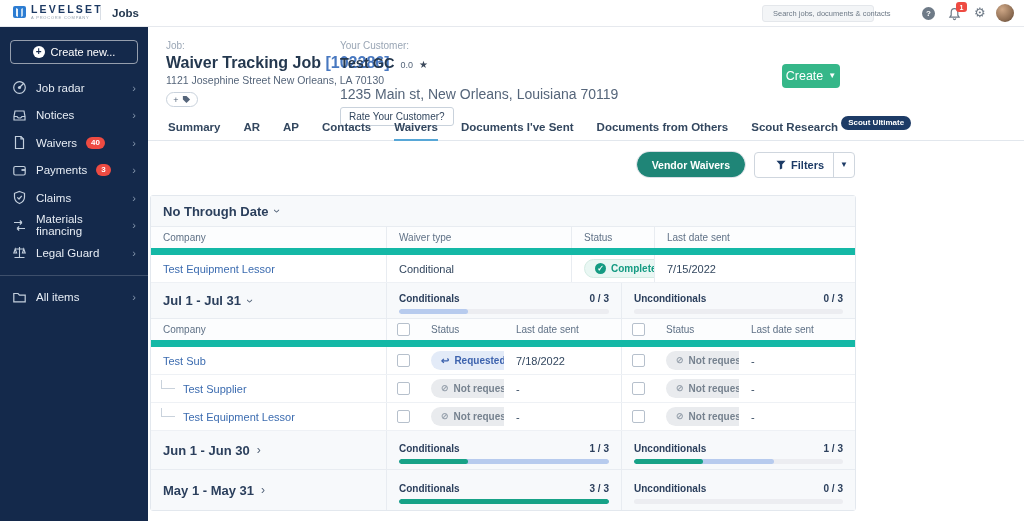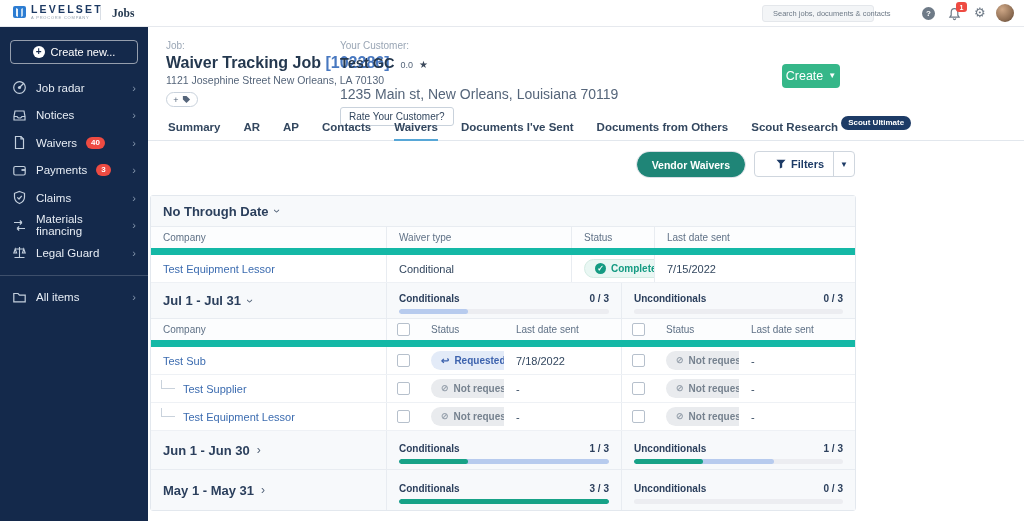--- a/index.html
+++ b/index.html
@@ -7,21 +7,21 @@
   .app { position:relative; width:1024px; height:521px; background:#fff; overflow:hidden; }
 
   
   .topbar { position:absolute; top:0; left:0; width:1024px; height:27px; background:#fff;
             border-bottom:1px solid #e6e9ee; z-index:6; }
   .logo-wrap { position:absolute; left:12px; top:4px; display:flex; align-items:center; gap:4px; }
   .logo-texts { display:flex; flex-direction:column; line-height:1; }
   .logo-text { font-size:10.5px; font-weight:bold; letter-spacing:2.2px; color:#1d3a63; }
   .logo-sub { font-size:4px; letter-spacing:0.8px; color:#93a0ae; margin-top:1.5px; }
   .tb-div { position:absolute; left:100px; top:7px; width:1px; height:13px; background:#d9dee5; }
-  .tb-title { position:absolute; left:112px; top:7px; font-size:11.5px; font-weight:bold; color:#24384f;font-family:Liberation Serif, serif; }
+  .tb-title { position:absolute; left:112px; top:7px; font-size:11.5px; font-weight:bold; color:#24384f; }
   .search { position:absolute; left:762px; top:5px; width:112px; height:17px; background:#f3f5f7;
             border:1px solid #e4e7eb; border-radius:3px; display:flex; align-items:center; padding:0 6px; gap:4px; }
   .search-ph { font-size:7.5px; color:#6e7a87; white-space:nowrap; }
   .help { position:absolute; left:922px; top:7px; width:13px; height:13px; border-radius:50%;
           background:#6e7a87; color:#fff; font-size:8px; font-weight:bold; display:flex;
           align-items:center; justify-content:center; }
   .bell { position:absolute; left:948px; top:7px; }
   .bell-badge { position:absolute; left:956px; top:2px; min-width:11px; height:10px; background:#ee4b42;
                 color:#fff; font-size:7px; font-weight:bold; border-radius:3px; padding:0 2px;
                 display:flex; align-items:center; justify-content:center; z-index:2; }
@@ -68,21 +68,21 @@
 
   
   .tabs-row { position:absolute; top:94px; left:0; right:0; height:20px; border-bottom:1px solid #e2e7ed; }
   .tabs { display:flex; gap:23px; margin-left:20px; font-size:11.5px; font-weight:bold; color:#33475f; }
   .tab { padding-bottom:5px; cursor:pointer; white-space:nowrap; }
   .tab.active { border-bottom:2px solid #57a7d7; }
   .scout-badge { display:inline-block; background:#1d3b66; color:#fff; font-size:8px; font-weight:bold;
                  padding:2.5px 7px; border-radius:9px; margin-left:3px; transform:translateY(-6px); }
 
   
-  .filter-row { position:absolute; top:124px; right:169px; display:flex; gap:8px; }
+  .filter-row { position:absolute; top:124px; right:169px; display:flex; align-items:center; gap:8px; }
   .toggle { display:flex; align-items:center; border:1px solid #d7dde4; border-radius:14px; height:27px;
             background:#fff; overflow:hidden; }
   .tog-seg { height:27px; display:flex; align-items:center; padding:0 15px; font-size:10.5px;
              font-weight:bold; color:#24384f; cursor:pointer; }
   .tog-seg.active { background:#1f8577; color:#fff; border-radius:14px; }
   .filters-btn { display:flex; align-items:stretch; border:1px solid #cfd6de; border-radius:4px;
                  height:26px; background:#fff; cursor:pointer;padding-left:12px; }
   .filters-main { display:flex; align-items:center; gap:5px; padding:0 9px; font-size:11px;
                   font-weight:bold; color:#1d3b66; }
   .filters-caret { display:flex; align-items:center; padding:0 6px; border-left:1px solid #cfd6de;

